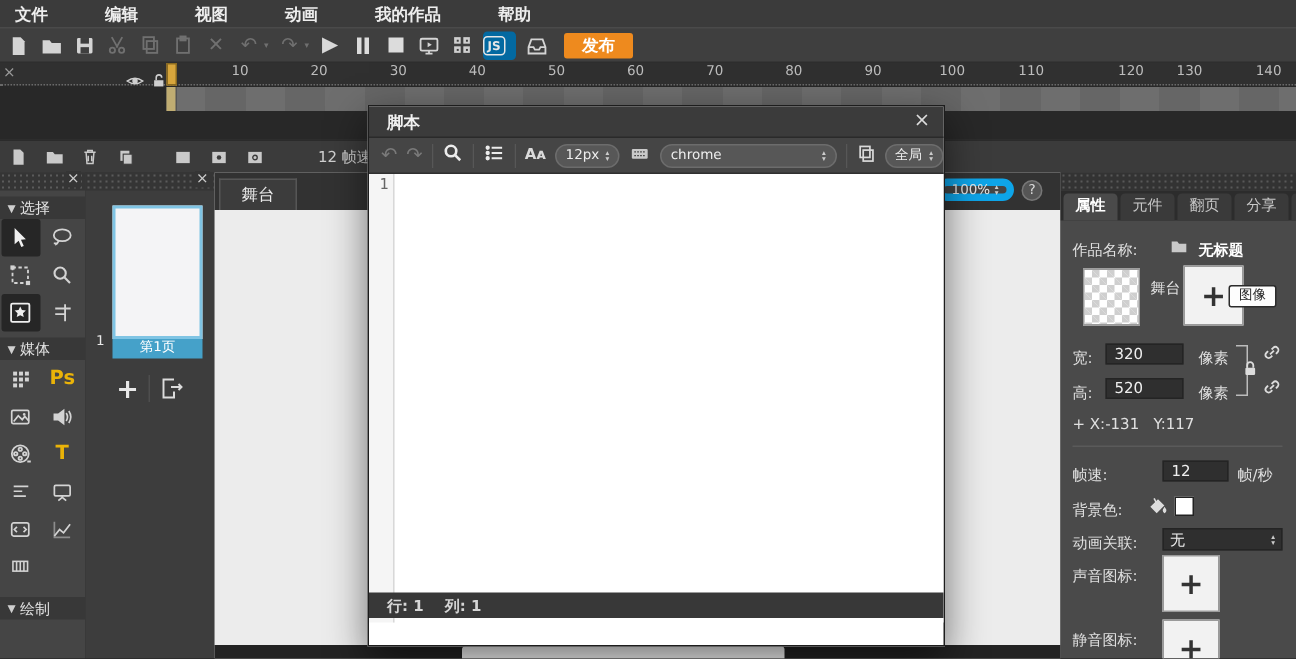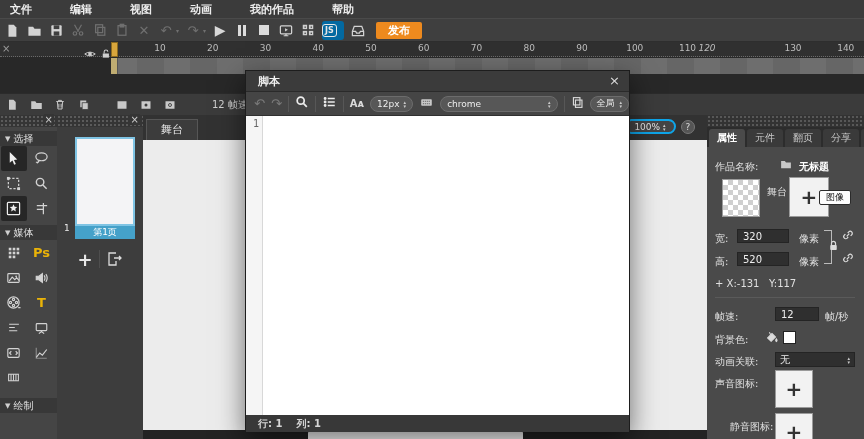--- a/index.html
+++ b/index.html
@@ -73,21 +73,21 @@
   .pg-plus { width:28px; text-align:center; color:#e8e8e8; font-size:18px; font-weight:bold; }
   .pg-div { width:1px; height:18px; background:#4e4e4e; }
   .pg-copy { width:28px; display:flex; justify-content:center; }
 
   
   .stage { position:absolute; left:143px; top:115px; width:564px; height:324px; background:#ececec; }
   .stage-tabbar { position:absolute; left:0; top:0; width:564px; height:25px; background:#323232; }
   .stage-tab { position:absolute; left:3px; top:4px; width:52px; height:21px; background:#3c3c3c;
     border:1px solid #565656; border-bottom:none; color:#e8e8e8; font-size:11px; text-align:center; line-height:20px; }
   .zoomctl { position:absolute; right:12px; top:4px; display:flex; align-items:center; gap:5px; }
-  .zoom-pill { width:52px; height:15px; background:#454545; border:2px solid #0ea5e9; border-radius:8px;
+  .zoom-pill { width:52px; height:15px; background:#454545; border:5px solid #0ea5e9; border-radius:8px;
     color:#e4e4e4; font-size:9px; display:flex; align-items:center; justify-content:center; gap:3px; }
   .help-circ { width:14px; height:14px; border-radius:50%; background:#555; border:1px solid #777;
     color:#ddd; font-size:9px; text-align:center; line-height:13px; }
   .stage-bottom { position:absolute; left:0; top:315px; width:564px; height:9px; background:#232323; }
   .canvas-sliver { position:absolute; left:165px; top:316px; width:215px; height:8px; background:#fff; border-radius:2px 2px 0 0; }
   .updown { display:inline-flex; flex-direction:column; font-size:5px; line-height:4px; color:#ccc; }
 
   
   .rpanel { position:absolute; left:707px; top:115px; width:157px; height:324px; background:#4a4a4a; overflow:hidden; }
   .rpanel-head { height:12px; background:#333;
@@ -125,21 +125,21 @@
     border-bottom:1px solid #303030; display:flex; align-items:center; padding-left:8px; gap:6px; }
   .dsep { width:1px; height:16px; background:#353535; border-right:1px solid #575757; }
   .dglyph { font-size:13px; color:#7a7a7a; }
   .aa { color:#dadada; font-size:10px; font-weight:bold; }
   .pill { height:16px; background:#575757; border:1px solid #6c6c6c; border-radius:8px; color:#eee;
     font-size:9px; display:flex; align-items:center; justify-content:space-between; padding:0 6px; gap:4px; }
   .editor { position:absolute; left:0; top:45px; width:100%; height:299px; background:#fff; }
   .gutter { position:absolute; left:0; top:0; width:17px; height:100%; background:#f5f5f5; border-right:1px solid #d8d8d8; }
   .gutter .ln { position:absolute; right:3px; top:2px; font-family:"DejaVu Sans Mono","Liberation Mono",monospace;
     font-size:10px; color:#666; }
-  .dlg-status { position:absolute; left:0; top:344px; width:100%; height:17px; background:#383838;
+  .dlg-status { position:absolute; left:0; top:324px; width:100%; height:17px; background:#383838;
     display:flex; align-items:center; gap:14px; padding-left:12px; }
   .dlg-status span { color:#d6d6d6; font-size:10px; font-weight:bold; }
 </style>
 </head>
 <body>
 
 <div id="app">
 
   <div class="menubar">
       <span class="mi">文件</span>
@@ -259,21 +259,21 @@
         <span class="rnum" style="left: 212.75px;">20</span>
         <span class="rnum" style="left: 265.5px;">30</span>
         <span class="rnum" style="left: 318.25px;">40</span>
         <span class="rnum" style="left: 371px;">50</span>
         <span class="rnum" style="left: 423.75px;">60</span>
         <span class="rnum" style="left: 476.5px;">70</span>
         <span class="rnum" style="left: 529.25px;">80</span>
         <span class="rnum" style="left: 582px;">90</span>
         <span class="rnum" style="left: 634.75px;">100</span>
         <span class="rnum" style="left: 687.5px;">110</span>
-        <span class="rnum" style="left: 707px; font-style: italic;">120</span>
+        <span class="rnum" style="left: 754px;">120</span>
         <span class="rnum" style="left: 793px;">130</span>
         <span class="rnum" style="left: 845.75px;">140</span>
       </div>
     <div class="tl-layerrow">
       <div class="layer-track">
         <span class="kfcell"></span>
       </div>
     </div>
     <div class="tl-footer">
       <span class="tbi">
@@ -563,21 +563,21 @@
           <span>▴</span>
           <span>▾</span>
         </span>
     </div>
 
     <span class="prow" style="left:8px; top:262px;">声音图标:</span>
     <div class="plusbox prow" style="left:68px; top:255px; width:38px; height:38px;">
         <span>+</span>
       </div>
 
-    <span class="prow" style="left:23px; top:305px;text-align:center;">静音图标:</span>
+    <span class="prow" style="left:8px; top:305px;text-align:center;">静音图标:</span>
     <div class="plusbox prow" style="left:68px; top:298px; width:38px; height:38px;">
         <span>+</span>
       </div>
   </div>
 
   <div class="dialog">
     <div class="dlg-title">
       <span class="t">脚本</span>
       <span class="x">×</span>
     </div>

